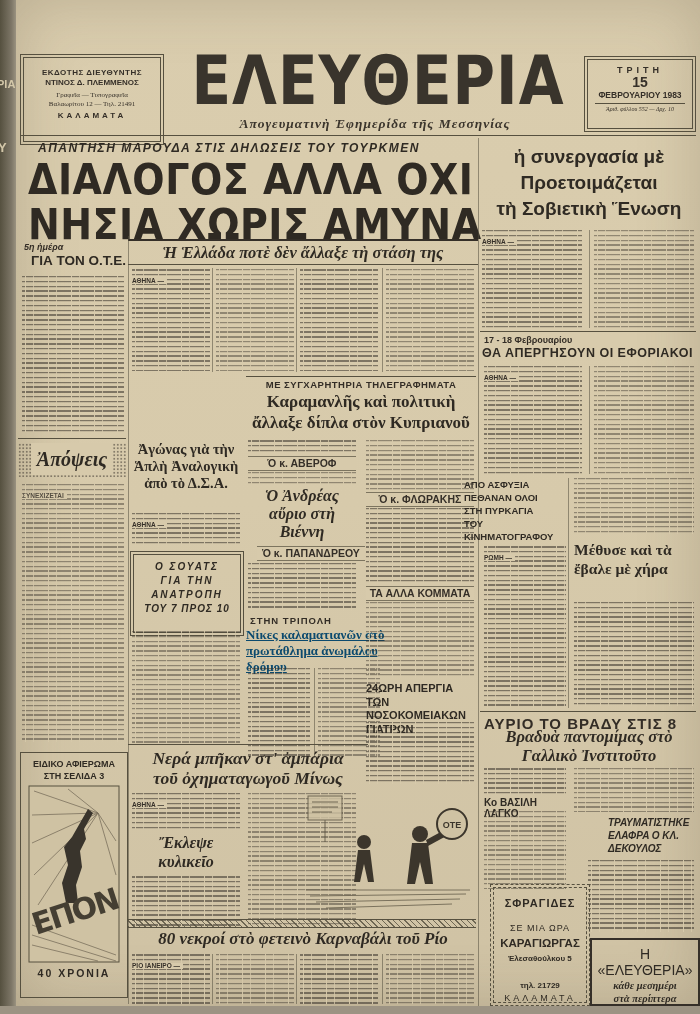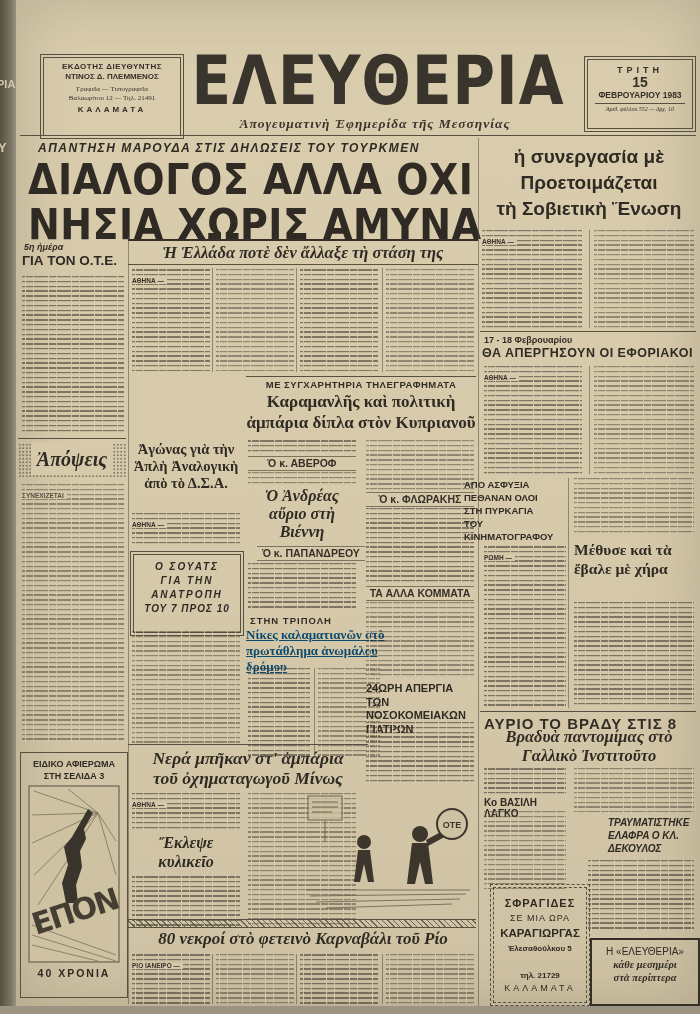--- a/index.html
+++ b/index.html
@@ -40,21 +40,21 @@
 
 <div id="root">
 
   <div class="abs paper" style="left:16px;top:0;width:684px;height:1008px;box-shadow:inset 0 0 60px rgba(90,80,60,.25);"></div>
 
   <div class="abs" style="left:0;top:0;width:16px;height:1014px;background:linear-gradient(90deg,#55503f,#7c7566 70%,#9a9280);"></div>
   <div class="abs b" style="left:-3px;top:78px;font-size:11px;color:#d3c7a9;">ΡΙΑ</div>
   <div class="abs b" style="left:-2px;top:140px;font-size:13px;color:#d3c7a9;">Υ</div>
   <div class="abs" style="left:0;top:1006px;width:700px;height:8px;background:#9c9383;"></div>
 
-  <div class="abs box2 ctr" style="left:40px;top:54px;width:142px;height:76px;padding-top:7px;color:var(--ink);">
+  <div class="abs box2 ctr" style="left:20px;top:54px;width:142px;height:76px;padding-top:13px;color:var(--ink);">
     <div class="b" style="font-size:8px;letter-spacing:.5px;">ΕΚΔΟΤΗΣ ΔΙΕΥΘΥΝΤΗΣ</div>
     <div class="b" style="font-size:8px;margin-top:1px;">ΝΤΙΝΟΣ Δ. ΠΛΕΜΜΕΝΟΣ</div>
     <div class="ser" style="font-size:7px;margin-top:4px;">Γραφεῖα — Τυπογραφεῖα</div>
     <div class="ser" style="font-size:7px;margin-top:1px;">Βαλαωρίτου 12 — Τηλ. 21491</div>
     <div class="b" style="font-size:8px;letter-spacing:3px;margin-top:3px;">ΚΑΛΑΜΑΤΑ</div>
   </div>
 
   <div class="abs ctr b" style="left:178px;top:34px;width:400px;height:86px;font-family:'DejaVu Sans','Liberation Sans',sans-serif;font-size:58px;line-height:80px;color:#39342c;letter-spacing:1px;transform:scaleY(1.16);transform-origin:top center;white-space:nowrap;">ΕΛΕΥΘΕΡΙΑ</div>
 
   <div class="abs ctr ser b it" style="left:190px;top:116px;width:370px;font-size:13.5px;color:#3b352c;letter-spacing:1px;">Ἀπογευματινὴ Ἐφημερίδα τῆς Μεσσηνίας</div>
@@ -82,21 +82,21 @@
   <div class="abs tx" style="left:132px;top:269px;width:78px;height:102px;"><span class="dl">ΑΘΗΝΑ —</span></div>
   <div class="abs tx lt" style="left:216px;top:269px;width:78px;height:102px;"></div>
   <div class="abs tx" style="left:300px;top:269px;width:78px;height:102px;"></div>
   <div class="abs tx lt" style="left:386px;top:269px;width:88px;height:102px;"></div>
   <div class="abs v" style="left:212px;top:268px;height:104px;"></div>
   <div class="abs v" style="left:296px;top:268px;height:104px;"></div>
   <div class="abs v" style="left:382px;top:268px;height:104px;"></div>
 
   <div class="abs h" style="left:246px;top:376px;width:230px;"></div>
   <div class="abs ctr b" style="left:246px;top:379px;width:230px;font-size:9.5px;letter-spacing:.5px;color:#332d26;">ΜΕ ΣΥΓΧΑΡΗΤΗΡΙΑ ΤΗΛΕΓΡΑΦΗΜΑΤΑ</div>
-  <div class="abs ctr ser b" style="left:244px;top:391px;width:234px;font-size:17px;line-height:21px;color:#2f2a23;">Καραμανλῆς καὶ πολιτικὴ ἀμπάρια δίπλα στὸν Κυπριανοῦ</div>
+  <div class="abs ctr ser b" style="left:244px;top:391px;width:234px;font-size:17px;line-height:21px;color:#2f2a23;">Καραμανλῆς καὶ πολιτικὴ ἄλλαξε δίπλα στὸν Κυπριανοῦ</div>
 
   <div class="abs ctr ser b" style="left:130px;top:441px;width:112px;font-size:14.5px;line-height:17px;color:#2f2a23;">Ἀγώνας γιὰ τὴν Ἁπλὴ Ἀναλογικὴ ἀπὸ τὸ Δ.Σ.Α.</div>
   <div class="abs tx" style="left:132px;top:513px;width:108px;height:34px;"><span class="dl">ΑΘΗΝΑ —</span></div>
   <div class="abs box2 ctr" style="left:130px;top:551px;width:112px;height:74px;padding-top:9px;color:#2f2a23;">
     <div class="b it" style="font-size:10px;letter-spacing:2px;">Ο ΣΟΥΑΤΣ</div>
     <div class="b it" style="font-size:10px;letter-spacing:2px;margin-top:3px;">ΓΙΑ ΤΗΝ</div>
     <div class="b it" style="font-size:10px;letter-spacing:2px;margin-top:3px;">ΑΝΑΤΡΟΠΗ</div>
     <div class="b it" style="font-size:10px;letter-spacing:1px;margin-top:3px;">ΤΟΥ 7 ΠΡΟΣ 10</div>
   </div>
   <div class="abs tx lt" style="left:132px;top:631px;width:108px;height:112px;"></div>
@@ -162,21 +162,21 @@
   <div class="abs tx" style="left:132px;top:954px;width:78px;height:50px;"><span class="dl">ΡΙΟ ΙΑΝΕΙΡΟ —</span></div>
   <div class="abs tx lt" style="left:216px;top:954px;width:78px;height:50px;"></div>
   <div class="abs tx" style="left:300px;top:954px;width:78px;height:50px;"></div>
   <div class="abs tx lt" style="left:386px;top:954px;width:88px;height:50px;"></div>
   <div class="abs v" style="left:212px;top:954px;height:50px;"></div>
   <div class="abs v" style="left:296px;top:954px;height:50px;"></div>
   <div class="abs v" style="left:382px;top:954px;height:50px;"></div>
 
   <div class="abs v" style="left:128px;top:236px;height:768px;"></div>
   <div class="abs b it" style="left:24px;top:242px;font-size:9px;color:#332d26;">5η ἡμέρα</div>
-  <div class="abs b" style="left:22px;top:253px;width:104px;font-size:13.5px;color:#2f2a23;">ΓΙΑ ΤΟΝ Ο.Τ.Ε.</div>
+  <div class="abs b" style="left:22px;top:253px;width:104px;font-size:13.5px;color:#2f2a23;text-align:right;">ΓΙΑ ΤΟΝ Ο.Τ.Ε.</div>
   <div class="abs tx" style="left:22px;top:276px;width:102px;height:156px;"></div>
 
   <div class="abs h" style="left:18px;top:438px;width:108px;"></div>
   <div class="abs dots ctr" style="left:18px;top:443px;width:108px;height:34px;">
     <span class="ser b it" style="display:inline-block;background:var(--paper);padding:0 6px;font-size:20px;line-height:32px;color:#2f2a23;">Ἀπόψεις</span>
   </div>
   <div class="abs tx lt" style="left:22px;top:484px;width:102px;height:258px;"><span class="dl">ΣΥΝΕΧΙΖΕΤΑΙ</span></div>
 
   <div class="abs" style="left:20px;top:752px;width:106px;height:244px;border:1px solid var(--line);">
     <div class="ctr b" style="margin:5px 6px 3px;font-size:9px;line-height:12px;color:#2f2a23;">ΕΙΔΙΚΟ ΑΦΙΕΡΩΜΑ ΣΤΗ ΣΕΛΙΔΑ 3</div>
@@ -234,26 +234,26 @@
   <div class="abs ctr ser b it" style="left:482px;top:727px;width:214px;font-size:16.5px;line-height:19px;color:#2f2a23;">Βραδυὰ παντομίμας στὸ Γαλλικὸ Ἰνστιτοῦτο</div>
   <div class="abs tx" style="left:484px;top:768px;width:82px;height:26px;"></div>
   <div class="abs b" style="left:484px;top:797px;width:86px;font-size:10px;color:#2f2a23;">Κο ΒΑΣΙΛΗ ΛΑΓΚΟ</div>
   <div class="abs tx lt" style="left:484px;top:811px;width:82px;height:78px;"></div>
   <div class="abs tx lt" style="left:574px;top:768px;width:120px;height:44px;"></div>
   <div class="abs b it" style="left:608px;top:816px;width:88px;font-size:10px;line-height:13px;color:#2f2a23;">ΤΡΑΥΜΑΤΙΣΤΗΚΕ ΕΛΑΦΡΑ Ο ΚΛ. ΔΕΚΟΥΛΟΣ</div>
   <div class="abs tx" style="left:588px;top:860px;width:106px;height:72px;"></div>
 
   <div class="abs dashbox ctr" style="left:490px;top:884px;width:98px;height:108px;padding-top:12px;color:#2f2a23;">
     <div class="b" style="font-size:11px;letter-spacing:1px;">ΣΦΡΑΓΙΔΕΣ</div>
-    <div style="font-size:9px;margin-top:4px;letter-spacing:1px;">ΣΕ ΜΙΑ ΩΡΑ</div>
+    <div style="font-size:9px;margin-top:14px;letter-spacing:1px;">ΣΕ ΜΙΑ ΩΡΑ</div>
     <div class="b" style="font-size:11.5px;margin-top:4px;">ΚΑΡΑΓΙΩΡΓΑΣ</div>
     <div class="b" style="font-size:8px;margin-top:5px;">Ἐλεσαθούλκου 5</div>
     <div class="b" style="font-size:8px;margin-top:18px;">τηλ. 21729</div>
     <div style="font-size:9px;letter-spacing:3px;margin-top:3px;">ΚΑΛΑΜΑΤΑ</div>
   </div>
 
   <div class="abs ctr" style="left:590px;top:938px;width:106px;height:58px;border:2px solid var(--ink);padding-top:6px;color:#2f2a23;">
-    <div style="font-size:10px;">Η «ΕΛΕΥΘΕΡΙΑ»</div>
+    <div style="font-size:14px;">Η «ΕΛΕΥΘΕΡΙΑ»</div>
     <div class="ser b it" style="font-size:10.5px;margin-top:2px;">κάθε μεσημέρι</div>
     <div class="ser b it" style="font-size:10.5px;margin-top:2px;">στὰ περίπτερα</div>
   </div>
 
 </div>
 
 </body></html>

